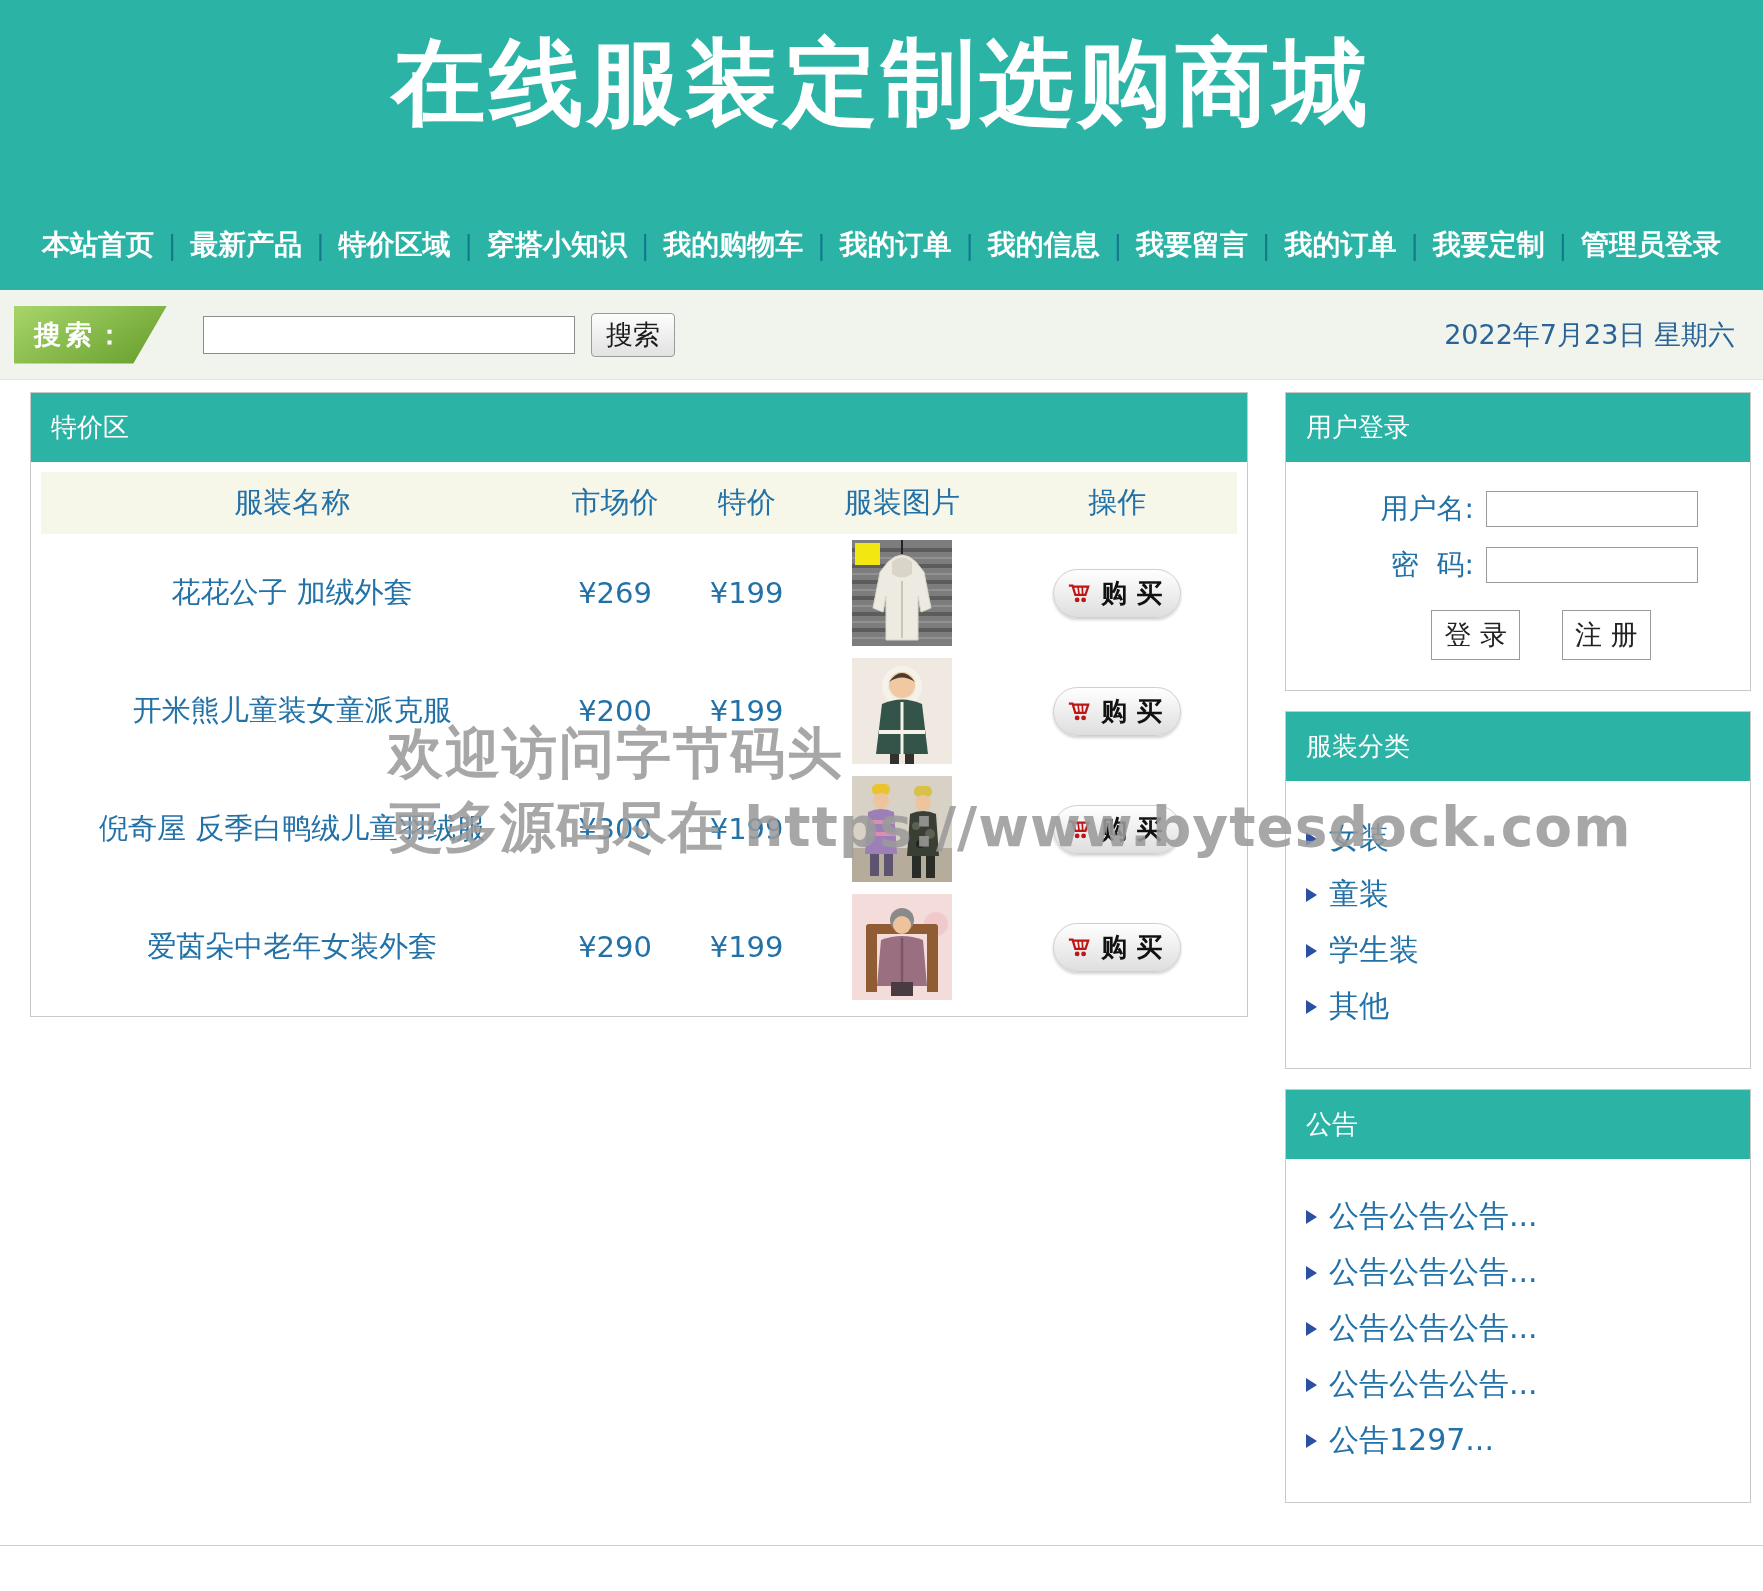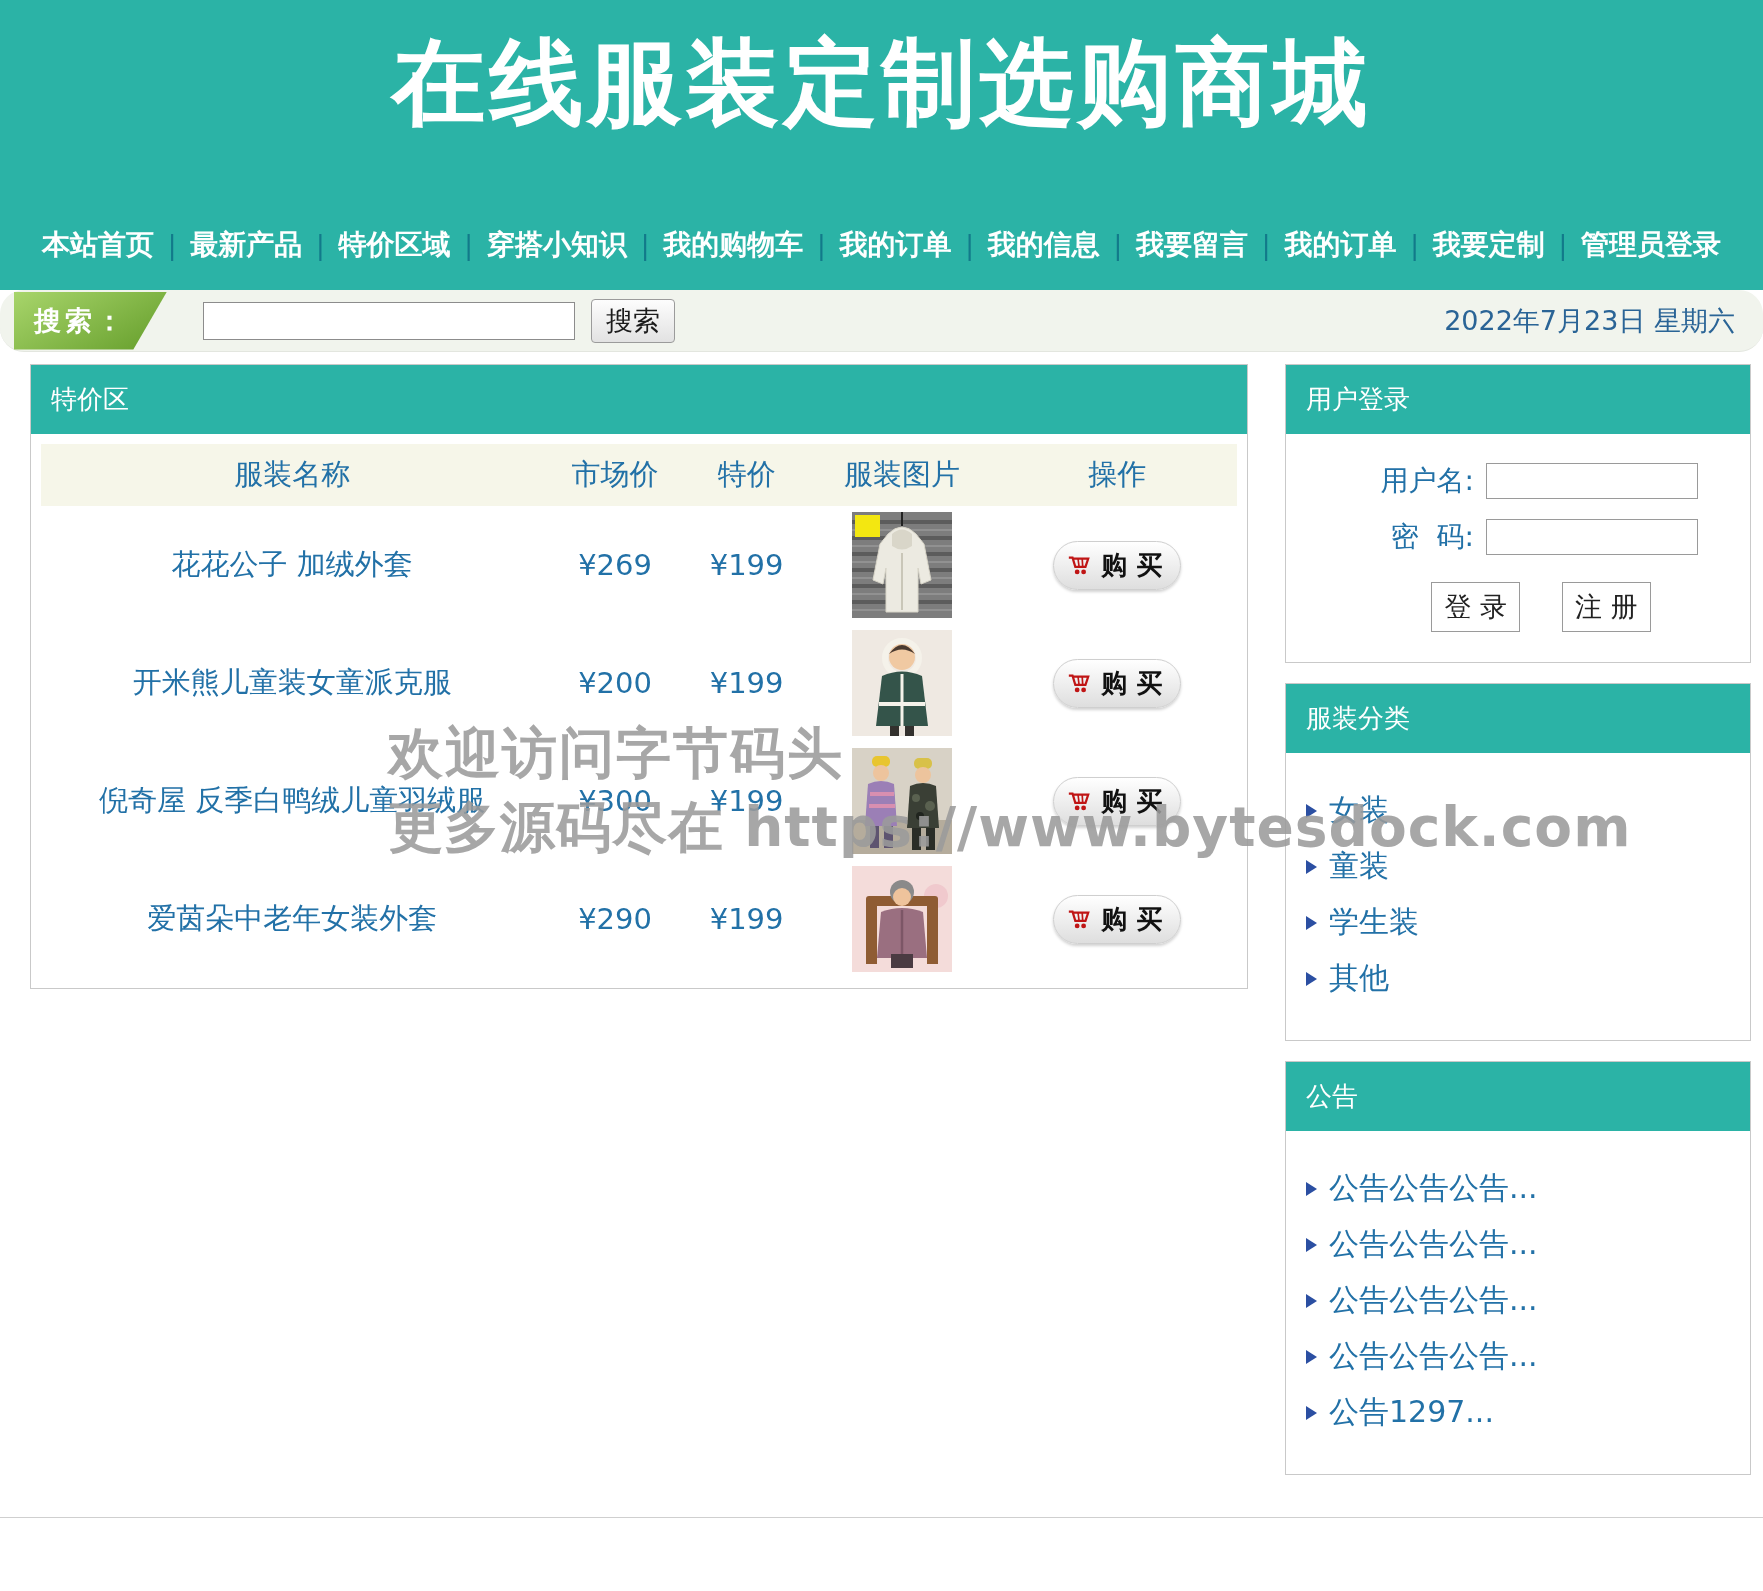--- a/index.html
+++ b/index.html
@@ -8,21 +8,21 @@
   a { text-decoration:none; }
 
   
   .topbar { background:#2bb3a6; height:290px; display:flex; flex-direction:column; justify-content:space-between; }
   .site-title { margin:20px 0 0; text-align:center; color:#ffffff; font-size:94px; font-weight:bold; letter-spacing:4px; }
   .nav { display:flex; align-items:center; justify-content:space-between; padding:0 42px 26px 42px; }
   .nav-item { color:#ffffff; font-size:28px; font-weight:bold; white-space:nowrap; cursor:pointer; }
   .nav-sep { color:#127a8a; font-size:26px; }
 
   
-  .search-strip { background:#f1f4ed; height:62px; display:flex; align-items:center; border-bottom:1px solid #e3e6df;border-radius:24px; }
+  .search-strip { background:#f1f4ed; height:90px; display:flex; align-items:center; border-bottom:1px solid #e3e6df; }
   .search-label { margin-left:14px; background:linear-gradient(150deg,#a8d56b 0%,#649d2a 100%);
                   color:#fff; font-weight:bold; font-size:27px; letter-spacing:4px;
                   padding:11px 40px 11px 20px; clip-path:polygon(0 0,100% 0,78% 100%,0 100%); }
   .search-input { margin-left:36px; width:372px; height:38px; border:1px solid #8c8c8c; background:#fff;
                   font-size:24px; padding:0 8px; font-family:inherit; }
   .search-btn { margin-left:16px; font-size:27px; color:#1c1c1c; background:linear-gradient(#fdfdfd,#e2e2e2);
                 border:1px solid #9b9b9b; border-radius:4px; padding:3px 14px; cursor:pointer; font-family:inherit; }
   .search-date { margin-left:auto; margin-right:28px; color:#2a6496; font-size:27px; }
 
   

